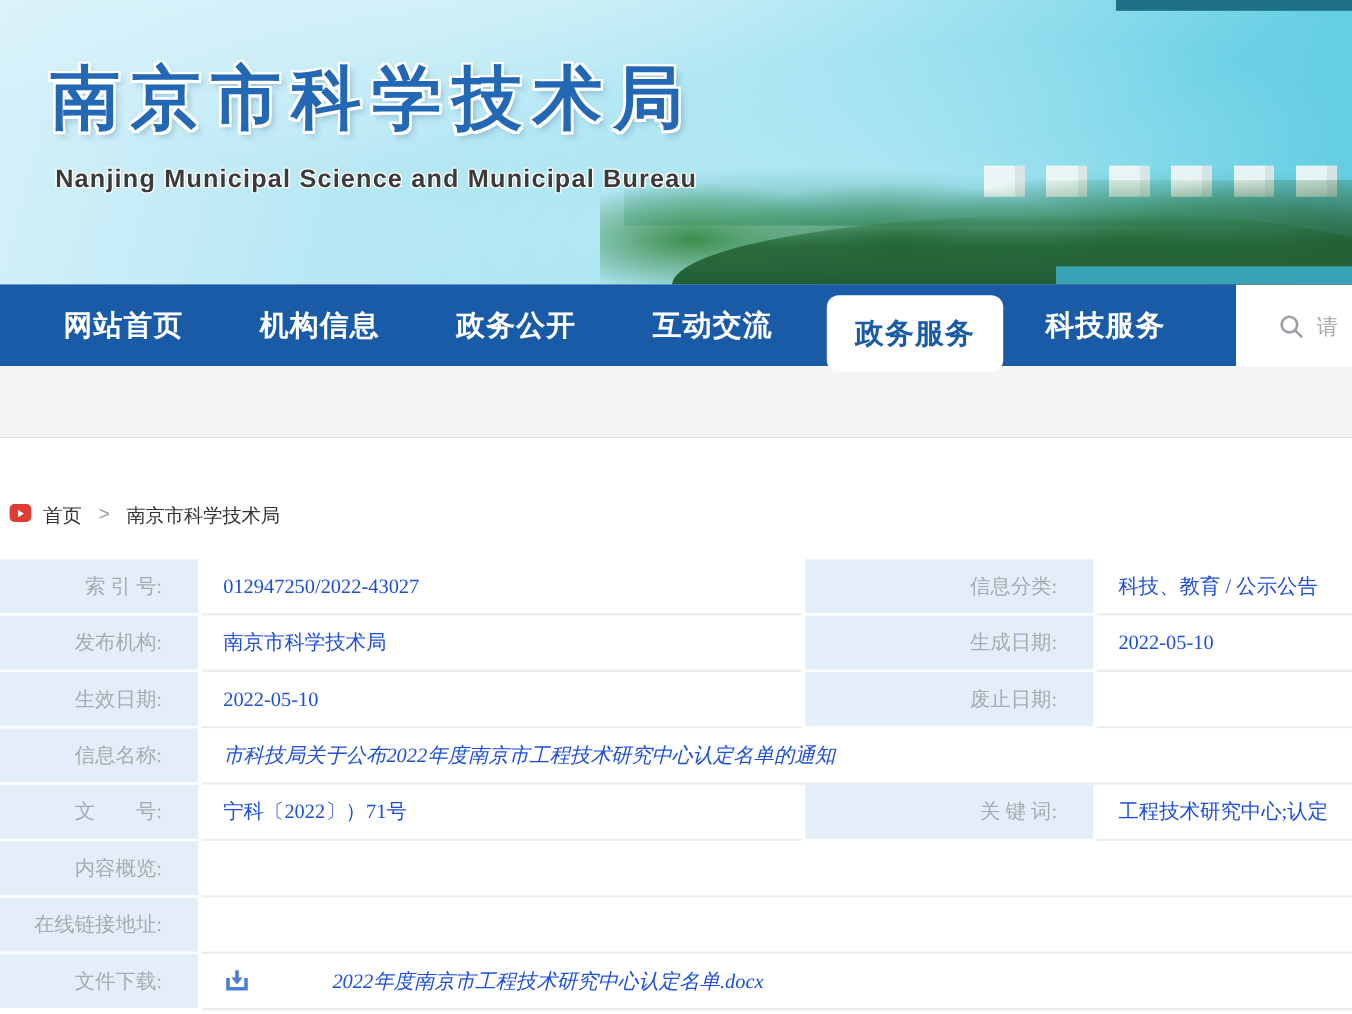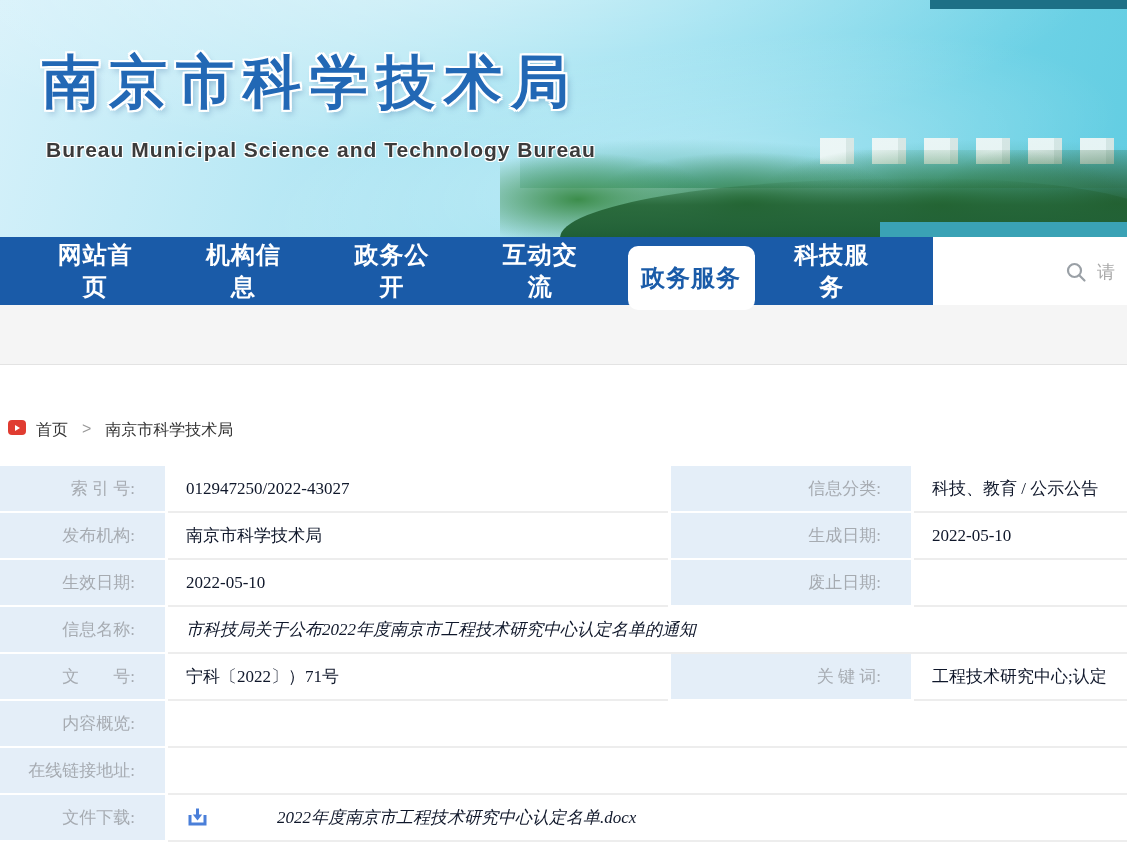--- a/index.html
+++ b/index.html
@@ -42,21 +42,21 @@
                  0 -2px 0 #fff,0 2px 0 #fff,-2px 0 0 #fff,2px 0 0 #fff, 3px 4px 6px rgba(40,90,150,.35);
   }
   .site-subtitle {
     position:absolute; left:46px; top:138px;
     font-family:"Liberation Sans","DejaVu Sans",sans-serif;
     font-size:21px; font-weight:bold; letter-spacing:1px; color:#3b3b3b;
     text-shadow:-1px -1px 0 #fff,1px -1px 0 #fff,-1px 1px 0 #fff,1px 1px 0 #fff;
   }
 
   
-  .nav { position:absolute; left:0; top:237px; width:933px; height:68px; background:#1a5ba8;
+  .nav { position:absolute; left:0; top:237px; width:1030px; height:68px; background:#1a5ba8;
     display:flex; align-items:center; padding-left:48px;
     font-family:"Liberation Sans","DejaVu Sans",sans-serif; }
   .nav-item { width:110px; text-align:center; color:#fff; font-size:24px; font-weight:bold;
     letter-spacing:1px; margin-right:54px; cursor:pointer; }
   .nav-tab-active { width:148px; height:64px; background:#fff; border-radius:10px;
     display:flex; align-items:center; justify-content:center;
     color:#1a5ba8; font-size:24px; font-weight:bold; letter-spacing:1px;
     align-self:flex-start; margin-top:9px; margin-left:-14px; margin-right:40px;
     position:relative; z-index:3; cursor:pointer;text-align:center; }
   .nav-item.last { margin-left:-10px; }
@@ -81,40 +81,40 @@
   .crumb-sep { color:#999; margin:0 14px; font-family:"Liberation Sans",sans-serif; }
 
   
   .info-table { position:absolute; left:0; top:466px; width:1127px; }
   .t-row { display:grid; grid-template-columns:165px 500px 240px 1fr;
     column-gap:3px; height:45px; margin-bottom:2px; }
   .t-row.span .cell-value-main { grid-column:2 / 5;font-style:italic; }
   .cell-label { background:#e4eef8; color:#a6abb1; font-size:17px;
     display:flex; align-items:center; justify-content:flex-end; padding-right:30px;
     white-space:pre; }
-  .cell-value { background:#fff; color:#0f172a; font-size:17px;
+  .cell-value { background:#fff; color:#1d4ed8; font-size:17px;
     display:flex; align-items:center; padding-left:18px;
     box-shadow:0 2px 0 0 #ededed; white-space:nowrap; overflow:hidden; }
   .dl-icon { display:inline-flex; margin-right:68px; }
   .file-link { cursor:pointer; }
 </style>
 </head>
 <body>
 
 <div class="header">
   <div class="sky-swoosh1"></div>
   <div class="sky-swoosh2"></div>
   <div class="teal-strip"></div>
   <div class="hills"></div>
   <div class="buildings"></div>
   <div class="trees"></div>
   <div class="trees2"></div>
   <div class="water"></div>
   <div class="site-title">南京市科学技术局</div>
-  <div class="site-subtitle">Bureau Municipal Science and Technology Bureau</div>
+  <div class="site-subtitle">Nanjing Municipal Science and Municipal Bureau</div>
 </div>
 
 <div class="nav">
   <div class="nav-item">网站首页</div>
   <div class="nav-item">机构信息</div>
   <div class="nav-item">政务公开</div>
   <div class="nav-item">互动交流</div>
   <div class="nav-tab-active">政务服务</div>
   <div class="nav-item last">科技服务</div>
   <div class="search-box">

